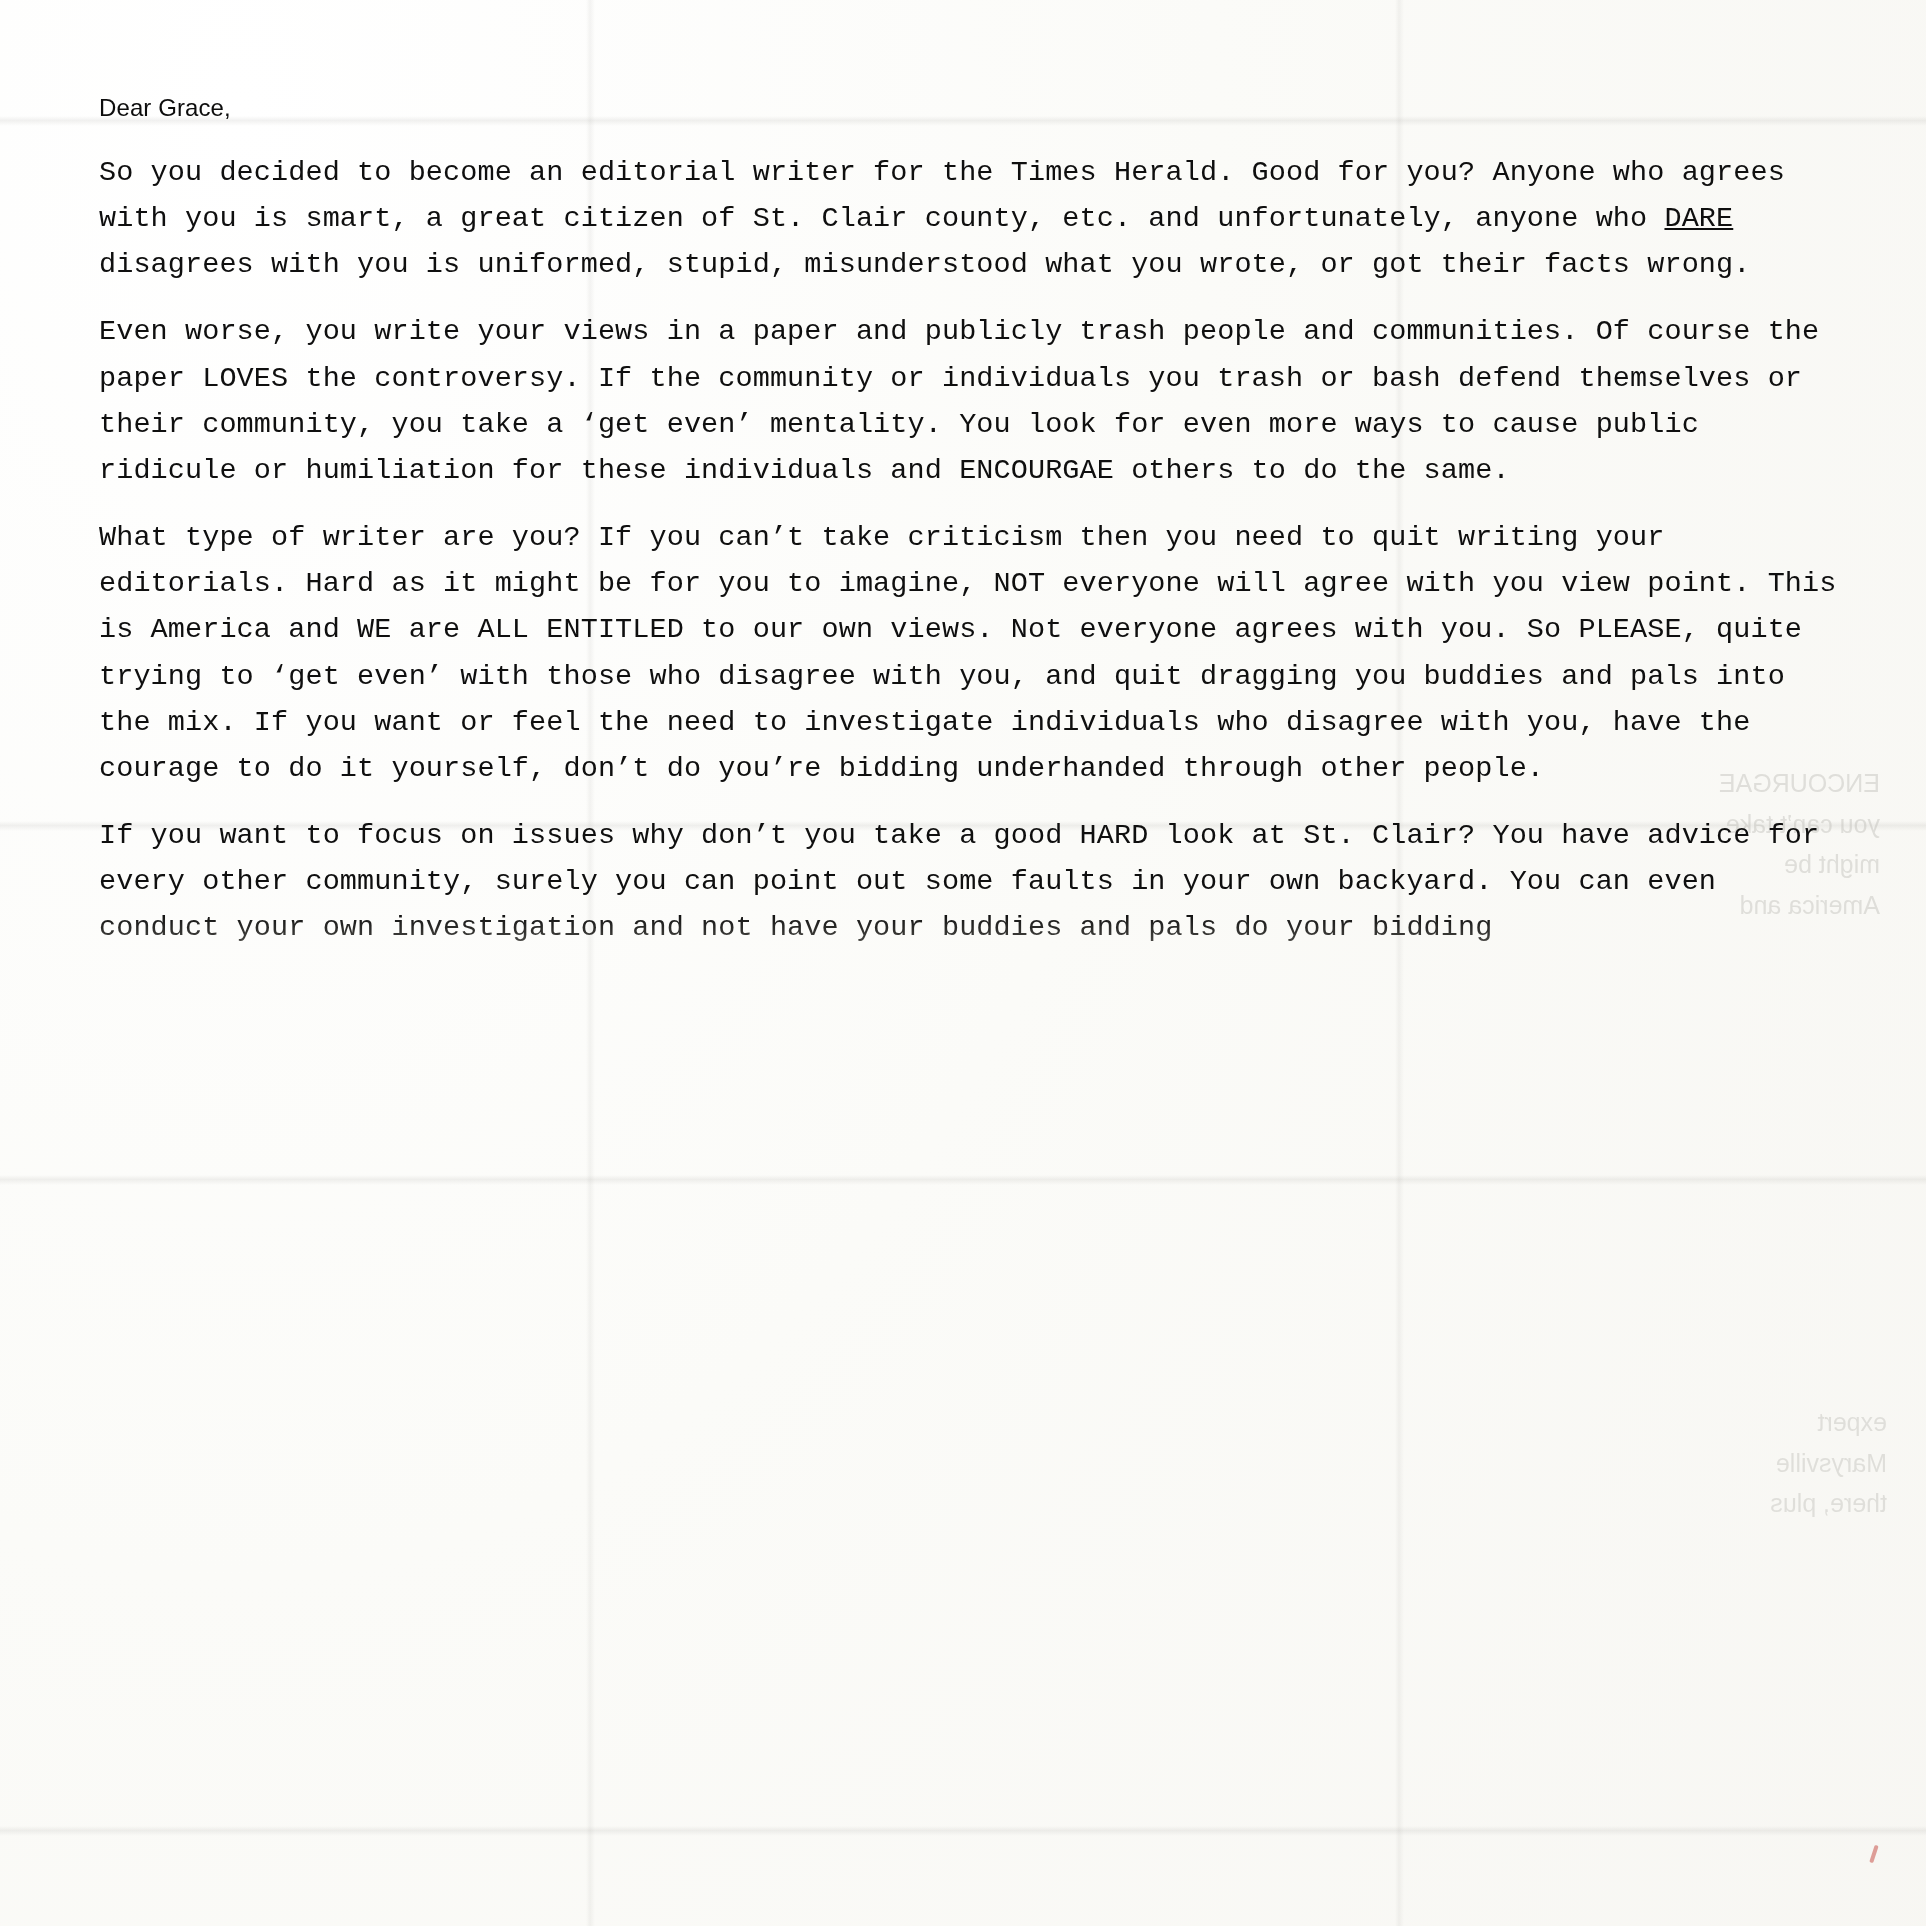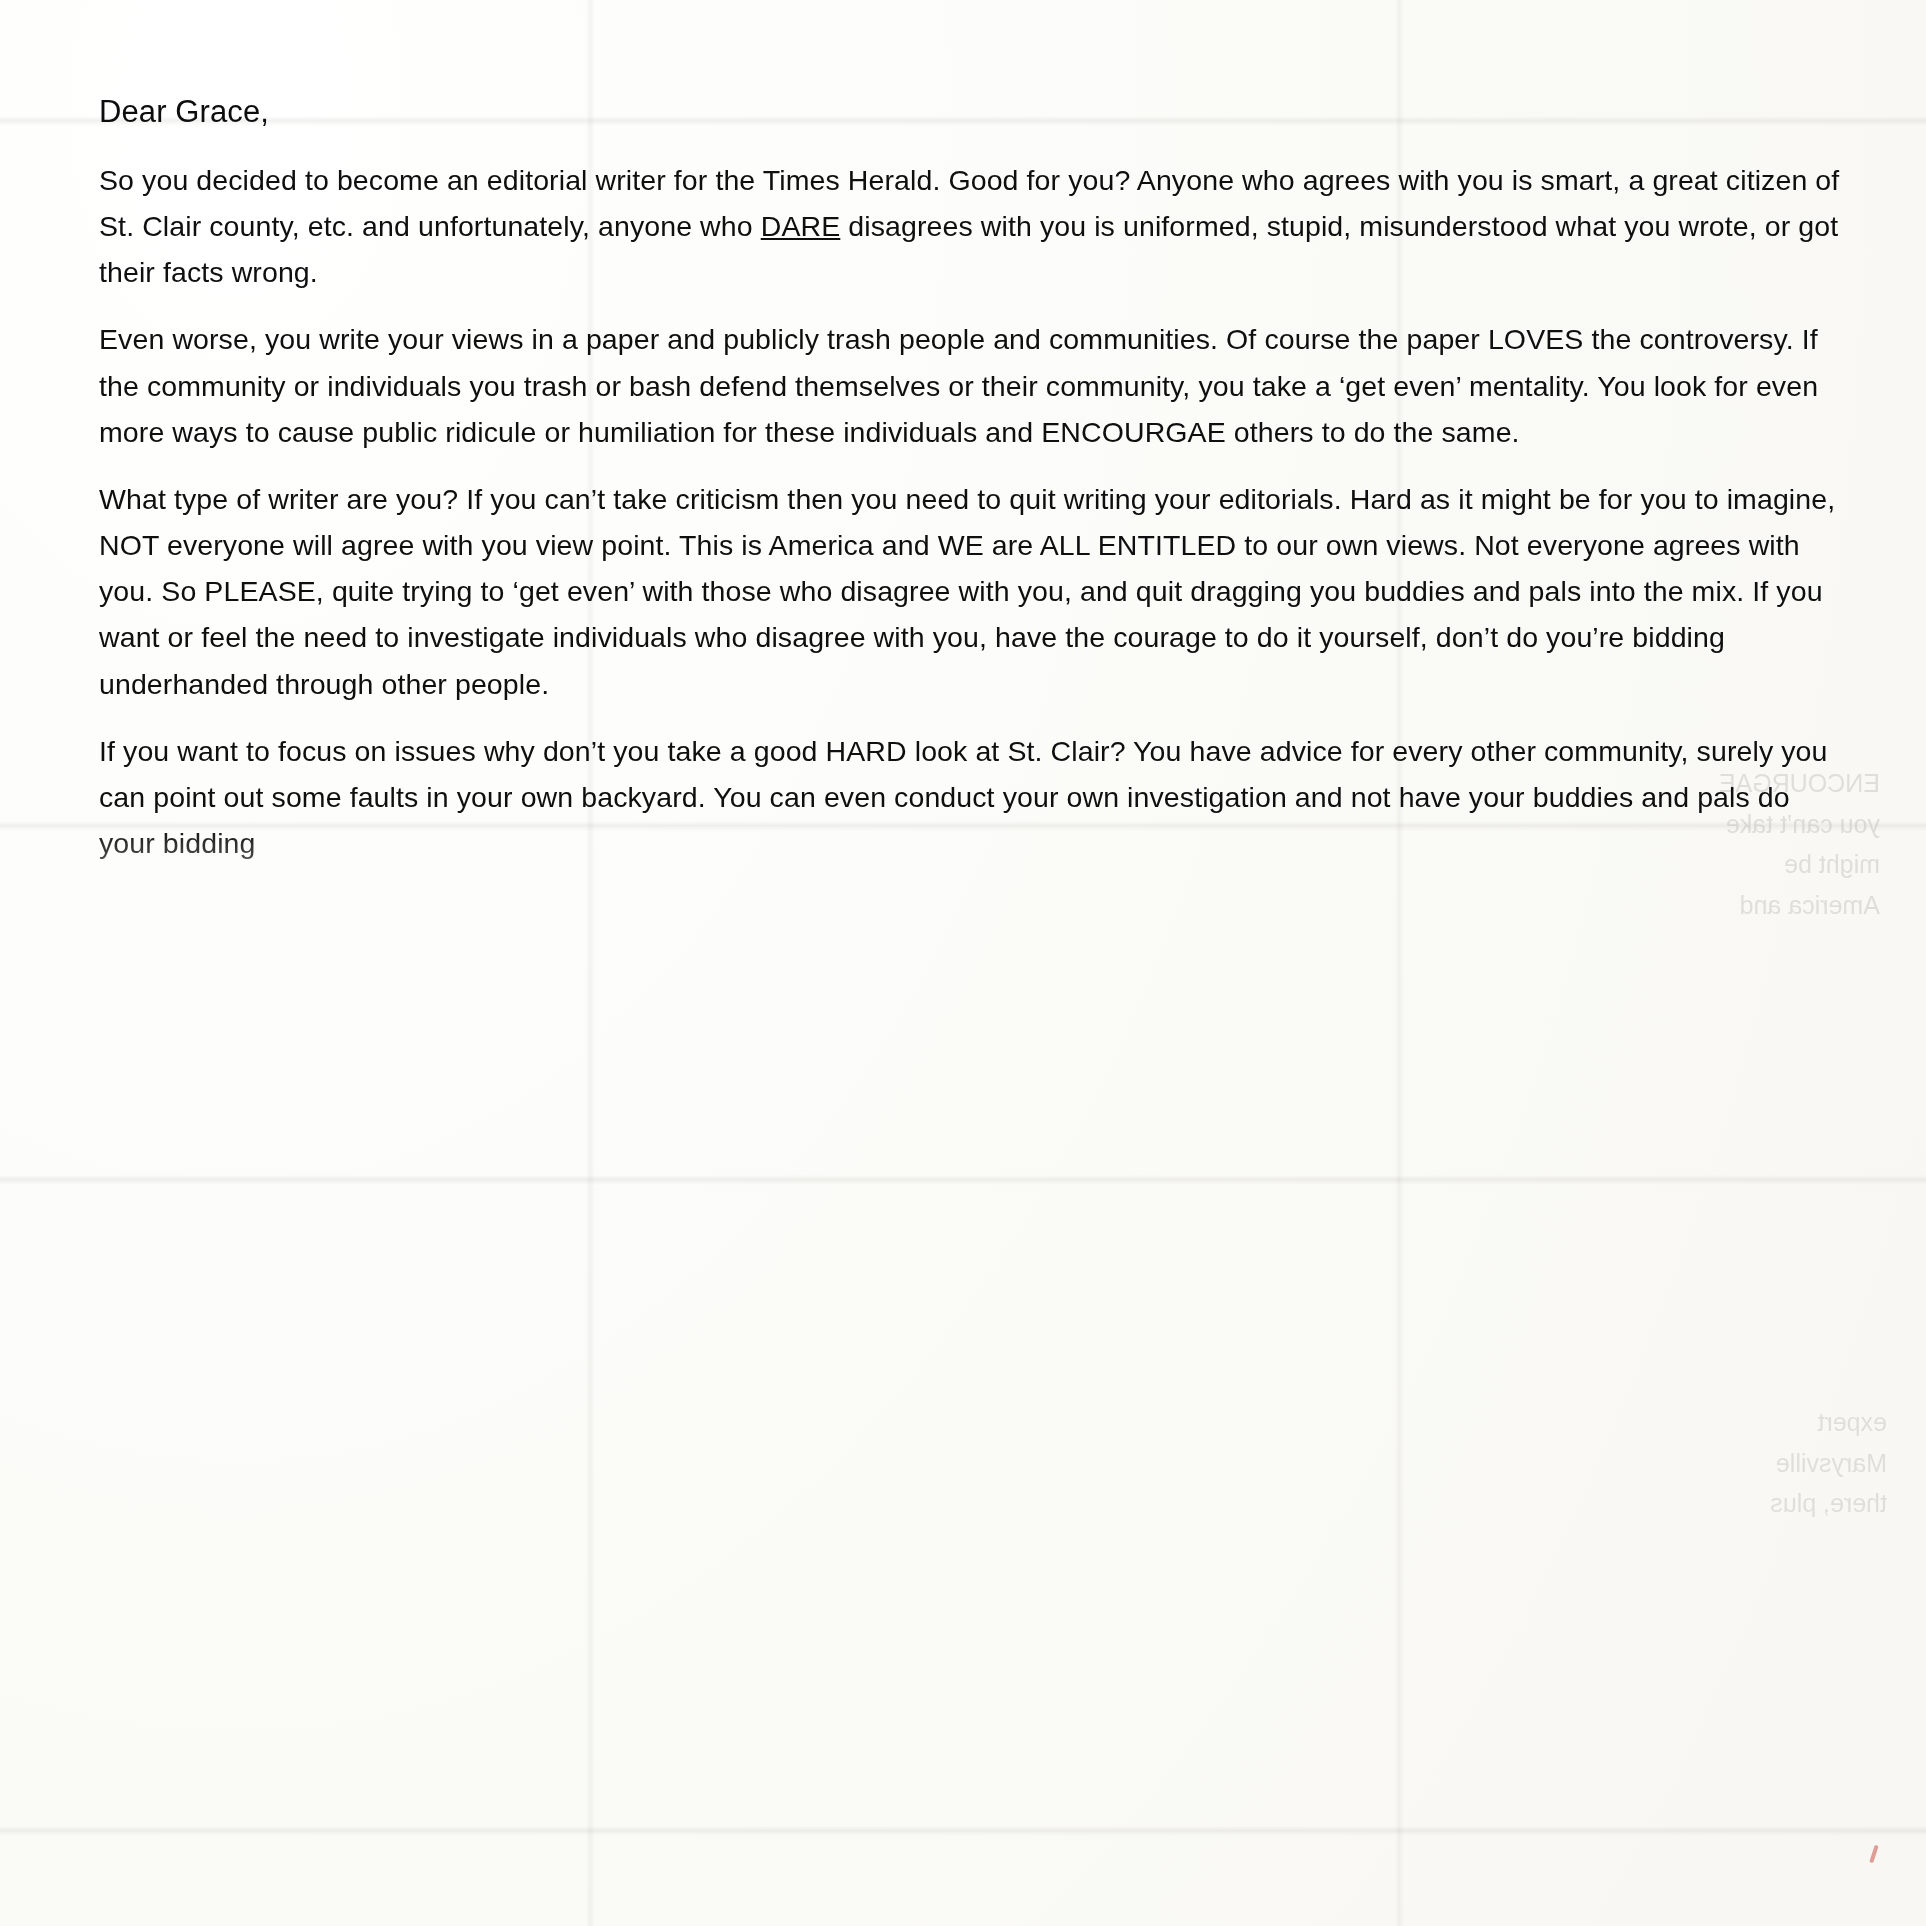--- a/index.html
+++ b/index.html
@@ -43,33 +43,34 @@
     pointer-events: none;
   }
 
   .letter-body {
     position: absolute;
     left: 99px;
     top: 96px;
     width: 1749px;
   }
   .salutation {
-    font-size: 31px;
+    font-size: 24px;
     line-height: 1.0;
     color: #0d0d0d;
     margin: 0 0 30px 0;
     letter-spacing: 0.1px;
   }
   .para {
     font-size: 28.5px;
     line-height: 1.62;
     color: #0f0f0f;
     margin: 0 0 21px 0;
     letter-spacing: 0.1px;
     text-align: left;
+    font-family: Liberation Mono, monospace;
   }
   .para u {
     text-decoration: underline;
     text-underline-offset: 2.3px;
   }
   
   .para.fading {
     background: linear-gradient(180deg, #0f0f0f 72%, #5a5954 100%);
     -webkit-background-clip: text;
     background-clip: text;

